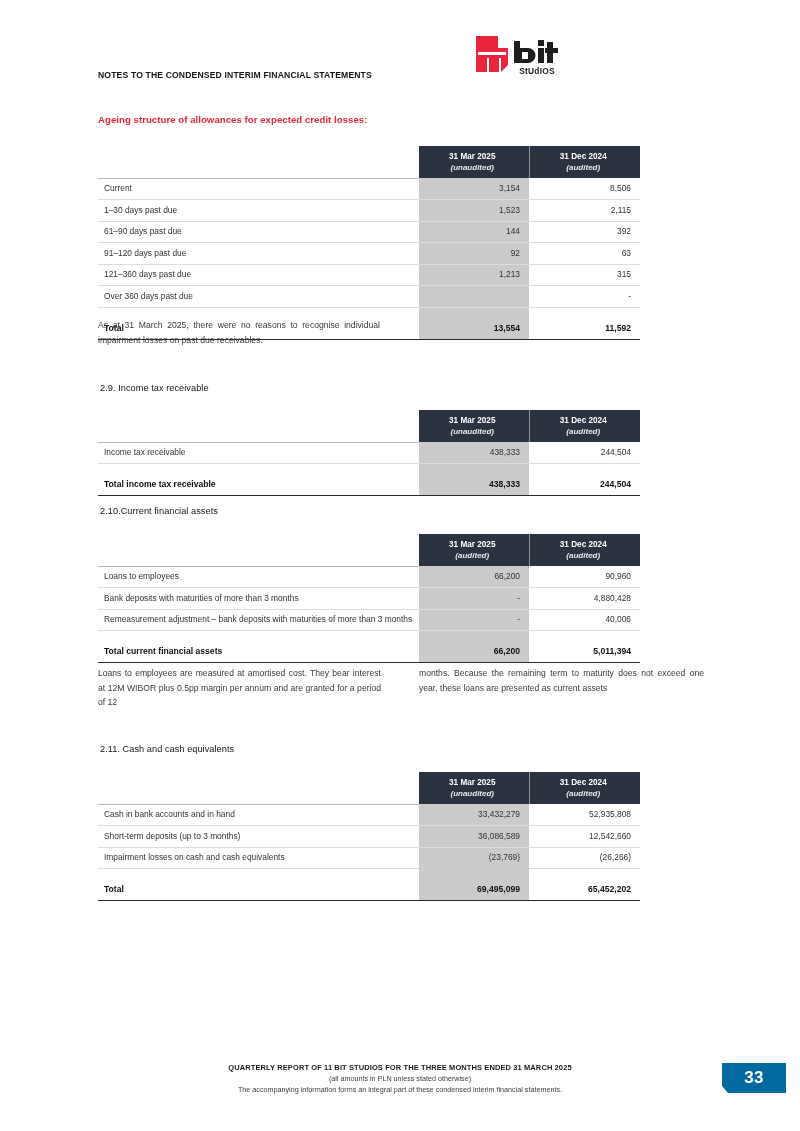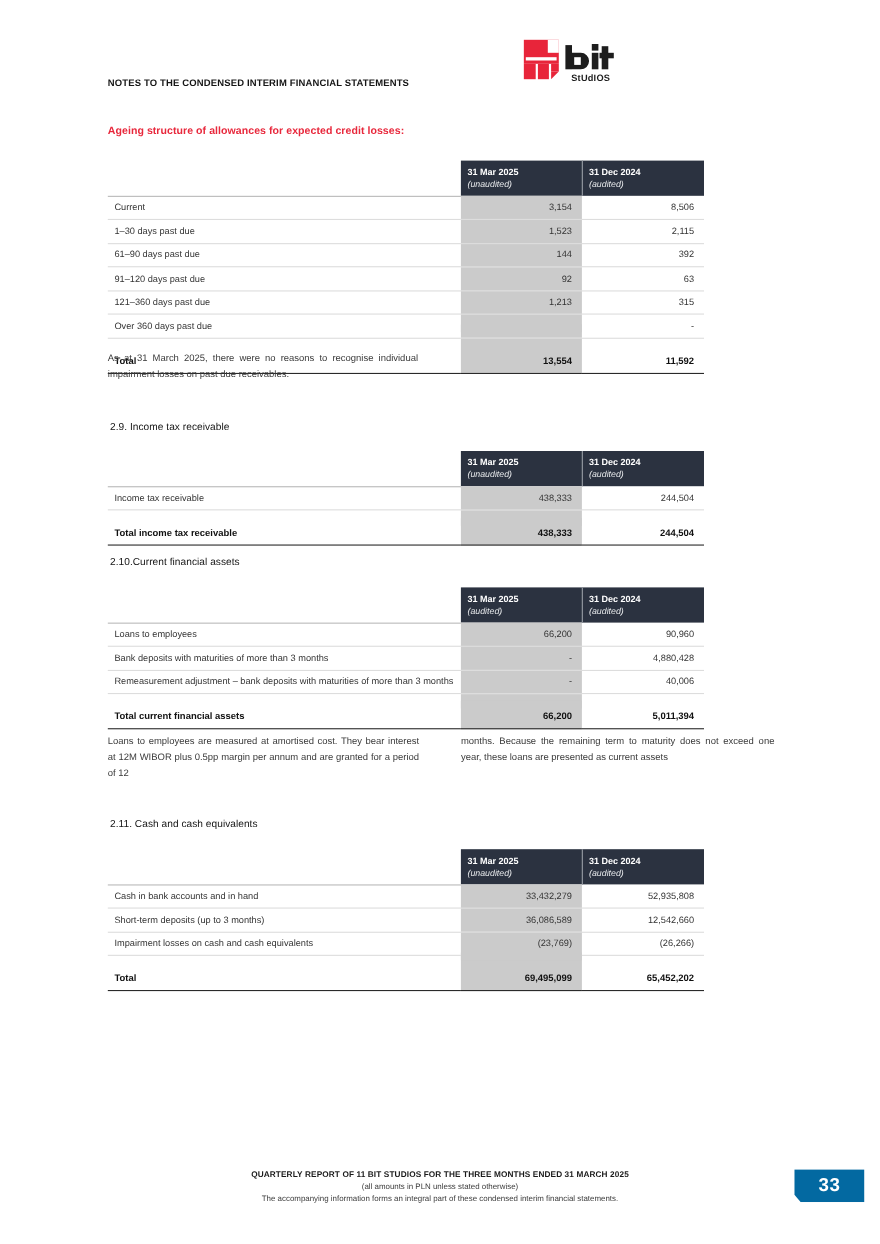--- a/index.html
+++ b/index.html
@@ -87,33 +87,33 @@
   }
   .ftable col.c-label { width: 321px; }
   .ftable col.c-v1    { width: 110px; }
   .ftable col.c-v2    { width: 111px; }
 
   .ftable thead th {
     background: #2b3240;
     color: #ffffff;
     font-size: 8.2px;
     font-weight: bold;
-    text-align: left;
+    text-align: center;
     padding: 5px 9px 5px 6px;
     vertical-align: top;
     line-height: 11px;
   }
   .ftable thead th.blank {
     background: #ffffff;
     border-bottom: 1px solid #b9b9b9;
     padding: 0;
   }
   .ftable thead th .sub {
     display: block;
-    font-weight: normal;
+    font-weight: bold;
     font-style: italic;
     font-size: 8px;
     color: #e6e8ea;
     line-height: 11px;
   }
   .ftable thead th.v1 { border-right: 1px solid #8b9099; }
 
   .ftable tbody td {
     font-size: 8.4px;
     color: #333333;

